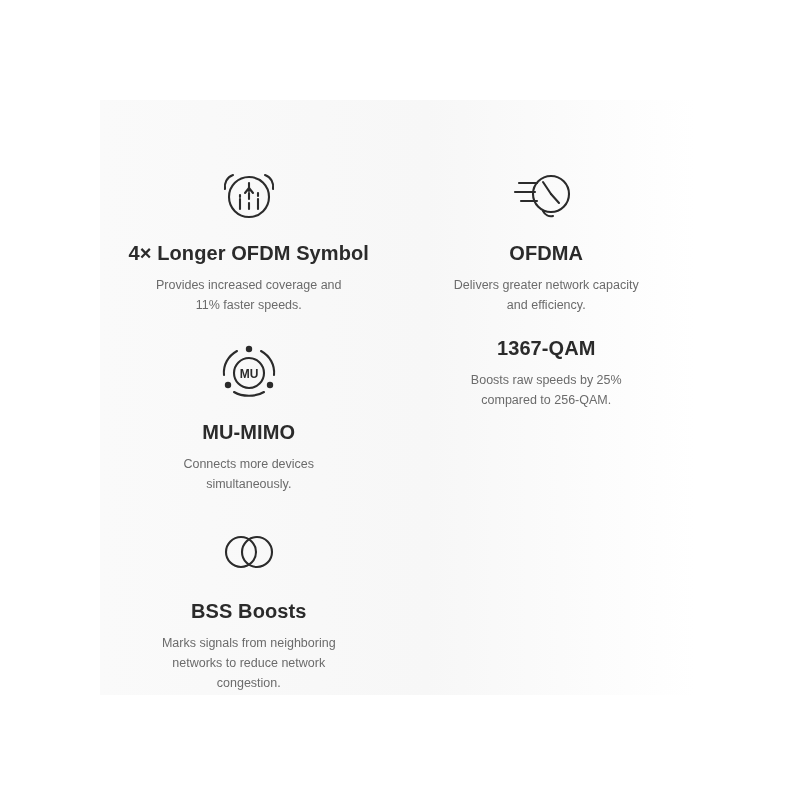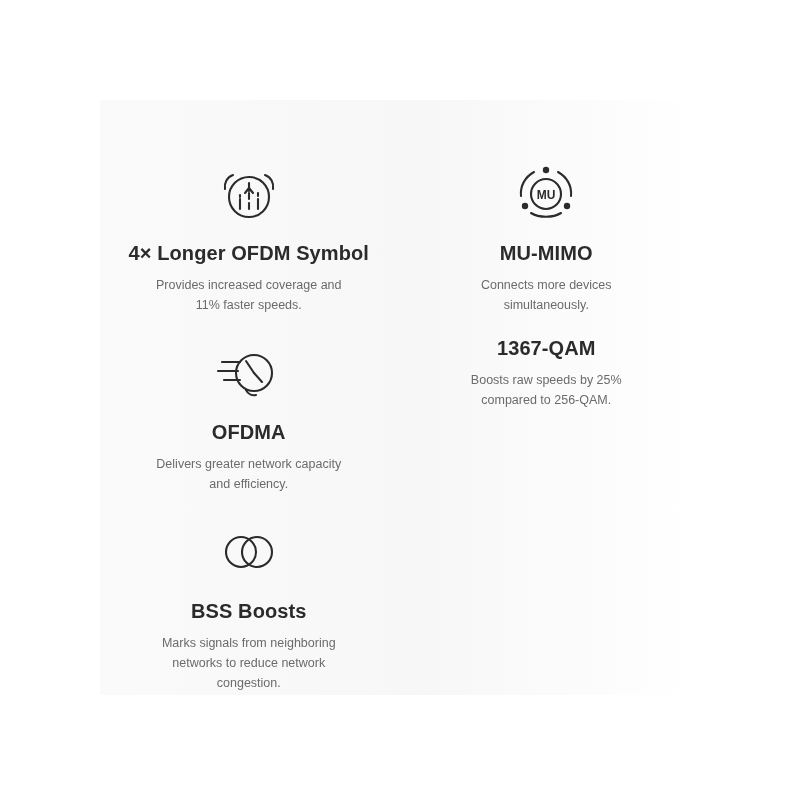--- a/index.html
+++ b/index.html
@@ -96,49 +96,49 @@
           <path d="M40 30 L40 33" stroke-linecap="round"></path>
           <path d="M27 30 L31 25 L35 30" stroke-linecap="round" stroke-linejoin="round" fill="none"></path>
         </svg>
       </div>
       <div class="feature-title">4× Longer OFDM Symbol</div>
       <div class="feature-desc">Provides increased coverage and 11% faster speeds.</div>
     </div>
 
     <div class="feature">
       <div class="icon-wrap">
+        <svg width="66" height="62" viewBox="0 0 66 62" fill="none" stroke="#2b2b2b" stroke-width="2.1">
+          <circle cx="38" cy="31" r="18"></circle>
+          <path d="M38 31 L30 19" stroke-linecap="round"></path>
+          <path d="M38 31 L46 40" stroke-linecap="round"></path>
+          <path d="M6 20 L24 20" stroke-linecap="round"></path>
+          <path d="M2 29 L22 29" stroke-linecap="round"></path>
+          <path d="M8 38 L24 38" stroke-linecap="round"></path>
+          <path d="M30 48 C32 52, 36 54, 40 53" stroke-linecap="round"></path>
+        </svg>
+      </div>
+      <div class="feature-title">OFDMA</div>
+      <div class="feature-desc">Delivers greater network capacity and efficiency.</div>
+    </div>
+
+    <div class="feature">
+      <div class="icon-wrap">
         <svg width="62" height="62" viewBox="0 0 62 62" fill="none" stroke="#2b2b2b" stroke-width="2.1">
           <circle cx="31" cy="31" r="15"></circle>
           <text x="31" y="36" font-family="Liberation Sans, sans-serif" font-size="12" font-weight="bold" fill="#2b2b2b" stroke="none" text-anchor="middle">MU</text>
           <circle cx="31" cy="7" r="3.2" fill="#2b2b2b" stroke="none"></circle>
           <circle cx="10" cy="43" r="3.2" fill="#2b2b2b" stroke="none"></circle>
           <circle cx="52" cy="43" r="3.2" fill="#2b2b2b" stroke="none"></circle>
           <path d="M19 9 C10 14, 5 23, 6 33" stroke-linecap="round"></path>
           <path d="M43 9 C52 14, 57 23, 56 33" stroke-linecap="round"></path>
           <path d="M16 50 C24 55, 38 55, 46 50" stroke-linecap="round"></path>
         </svg>
       </div>
       <div class="feature-title">MU-MIMO</div>
       <div class="feature-desc">Connects more devices simultaneously.</div>
-    </div>
-
-    <div class="feature">
-      <div class="icon-wrap">
-        <svg width="66" height="62" viewBox="0 0 66 62" fill="none" stroke="#2b2b2b" stroke-width="2.1">
-          <circle cx="38" cy="31" r="18"></circle>
-          <path d="M38 31 L30 19" stroke-linecap="round"></path>
-          <path d="M38 31 L46 40" stroke-linecap="round"></path>
-          <path d="M6 20 L24 20" stroke-linecap="round"></path>
-          <path d="M2 29 L22 29" stroke-linecap="round"></path>
-          <path d="M8 38 L24 38" stroke-linecap="round"></path>
-          <path d="M30 48 C32 52, 36 54, 40 53" stroke-linecap="round"></path>
-        </svg>
-      </div>
-      <div class="feature-title">OFDMA</div>
-      <div class="feature-desc">Delivers greater network capacity and efficiency.</div>
     </div>
 
     <div class="feature">
       <div class="feature-title">1367-QAM</div>
       <div class="feature-desc">Boosts raw speeds by 25% compared to 256-QAM.</div>
     </div>
 
     <div class="feature">
       <div class="icon-wrap">
         <svg width="62" height="48" viewBox="0 0 62 48" fill="none" stroke="#2b2b2b" stroke-width="2.1">

